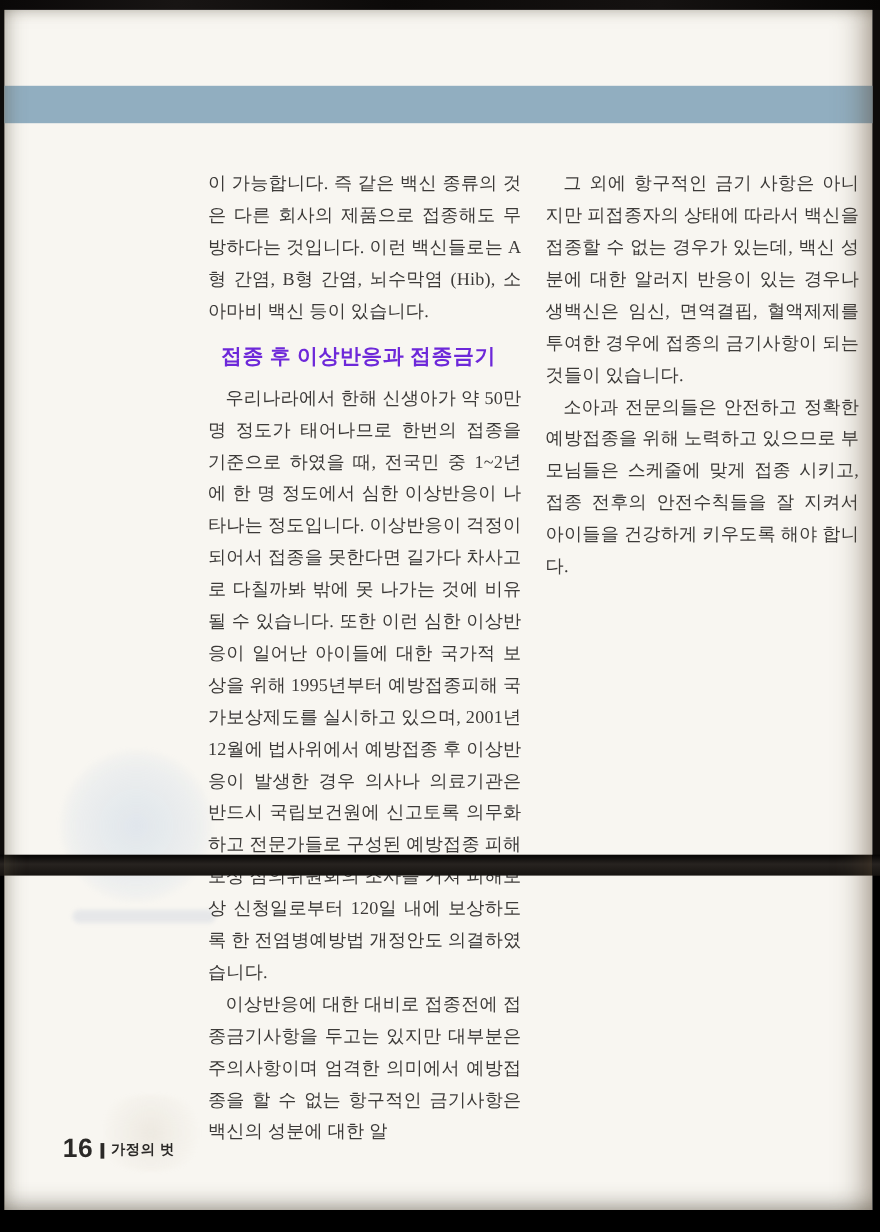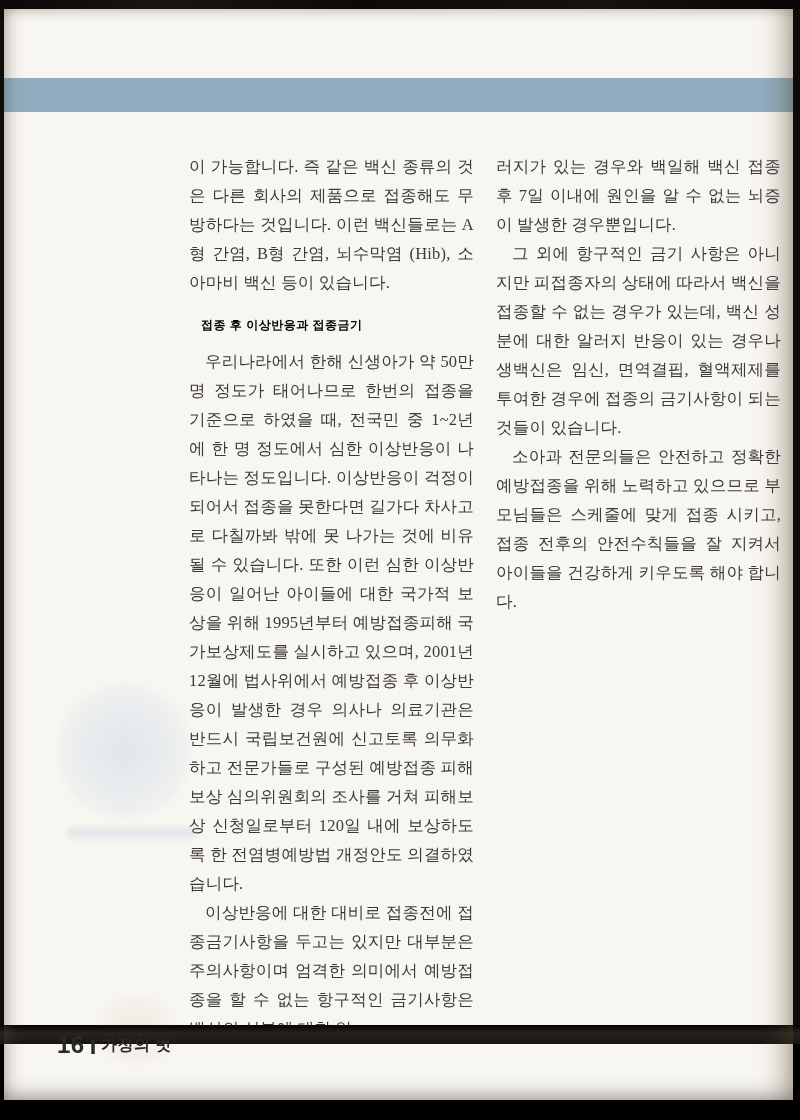--- a/index.html
+++ b/index.html
@@ -1,19 +1,19 @@
 <!DOCTYPE html>
 <html><head>
 <meta charset="utf-8">
 <style>
   html,body { margin:0; padding:0; }
   body { width:800px; height:1120px; overflow:hidden; background:#000; }
 
   .scan {
-    position:relative; width:800px; height:1044px;
+    position:relative; width:800px; height:796px;
     background:#0e0c0a;
     font-family:"Liberation Serif","DejaVu Serif",serif;
   }
 
   
   .page {
     position:absolute; left:4px; top:9px; width:789px; height:1091px;
     background:#f8f6f1;
   }
   .page::before {
@@ -46,36 +46,36 @@
     font-size:16.5px; line-height:29px; letter-spacing:0.2px;
     color:#3c3a38; text-align:justify; word-break:break-all;
   }
   .col-left  { left:185px; }
   .col-right { left:492px; }
 
   p.body { margin:0; text-indent:16px; }
   p.no-indent { text-indent:0; }
 
   .heading {
-    font-family:Liberation Sans, sans-serif;
-    font-size:12px; font-weight:bold; color:#000000;
+    font-family:Liberation Serif, serif;
+    font-size:19px; font-weight:bold; color:#6d28d9;
     line-height:26px; letter-spacing:0.5px;
   }
   .heading-1 { margin:15px 0 9px 12px; }
   .heading-2 { margin:29px 0 7px 12px; }
 
   
   .footer {
     position:absolute; left:53px; top:1022px; z-index:6;
     display:flex; align-items:center; gap:6px;
     font-family:"Liberation Sans","DejaVu Sans",sans-serif; color:#2b2927;
   }
   .page-num { font-size:24px; font-weight:bold; letter-spacing:0.5px; }
   .divider  { font-size:15px; font-weight:bold; transform:scaleX(1.8); display:inline-block; }
-  .pub      { font-size:16px; font-weight:bold; letter-spacing:0.5px; }
+  .pub      { font-size:13px; font-weight:bold; letter-spacing:0.5px; }
 
   
   .shelf {
     position:absolute; left:0; bottom:0; width:100%; height:19px;
     background:linear-gradient(180deg,#050403 0%,#272320 45%,#161310 100%);
   }
   
   .top-strip {
     position:absolute; left:0; top:0; width:100%; height:9px;
     background:linear-gradient(90deg,#0a0808 0%,#181514 20%,#0c0a09 45%,#151211 75%,#070605 100%);
@@ -95,21 +95,20 @@
     <div class="wm wm3"></div>
 
     <div class="col col-left">
       <p class="body no-indent">이 가능합니다. 즉 같은 백신 종류의 것은 다른 회사의 제품으로 접종해도 무방하다는 것입니다. 이런 백신들로는 A형 간염, B형 간염, 뇌수막염 (Hib), 소아마비 백신 등이 있습니다.</p>
       <h2 class="heading heading-1">접종 후 이상반응과 접종금기</h2>
       <p class="body">우리나라에서 한해 신생아가 약 50만명 정도가 태어나므로 한번의 접종을 기준으로 하였을 때, 전국민 중 1~2년에 한 명 정도에서 심한 이상반응이 나타나는 정도입니다. 이상반응이 걱정이 되어서 접종을 못한다면 길가다 차사고로 다칠까봐 밖에 못 나가는 것에 비유될 수 있습니다. 또한 이런 심한 이상반응이 일어난 아이들에 대한 국가적 보상을 위해 1995년부터 예방접종피해 국가보상제도를 실시하고 있으며, 2001년 12월에 법사위에서 예방접종 후 이상반응이 발생한 경우 의사나 의료기관은 반드시 국립보건원에 신고토록 의무화하고 전문가들로 구성된 예방접종 피해보상 심의위원회의 조사를 거쳐 피해보상 신청일로부터 120일 내에 보상하도록 한 전염병예방법 개정안도 의결하였습니다.</p>
       <p class="body">이상반응에 대한 대비로 접종전에 접종금기사항을 두고는 있지만 대부분은 주의사항이며 엄격한 의미에서 예방접종을 할 수 없는 항구적인 금기사항은 백신의 성분에 대한 알</p>
     </div>
 
     <div class="col col-right">
-      <p class="body no-indent">러지가 있는 경우와 백일해 백신 접종 후 7일 이내에 원인을 알 수 없는 뇌증이 발생한 경우뿐입니다.</p>
       <p class="body">그 외에 항구적인 금기 사항은 아니지만 피접종자의 상태에 따라서 백신을 접종할 수 없는 경우가 있는데, 백신 성분에 대한 알러지 반응이 있는 경우나 생백신은 임신, 면역결핍, 혈액제제를 투여한 경우에 접종의 금기사항이 되는 것들이 있습니다.</p>
       <p class="body">소아과 전문의들은 안전하고 정확한 예방접종을 위해 노력하고 있으므로 부모님들은 스케줄에 맞게 접종 시키고, 접종 전후의 안전수칙들을 잘 지켜서 아이들을 건강하게 키우도록 해야 합니다.</p>
     </div>
 
     <div class="footer">
       <span class="page-num">16</span>
       <span class="divider">|</span>
       <span class="pub">가정의 벗</span>
     </div>
   </div>

